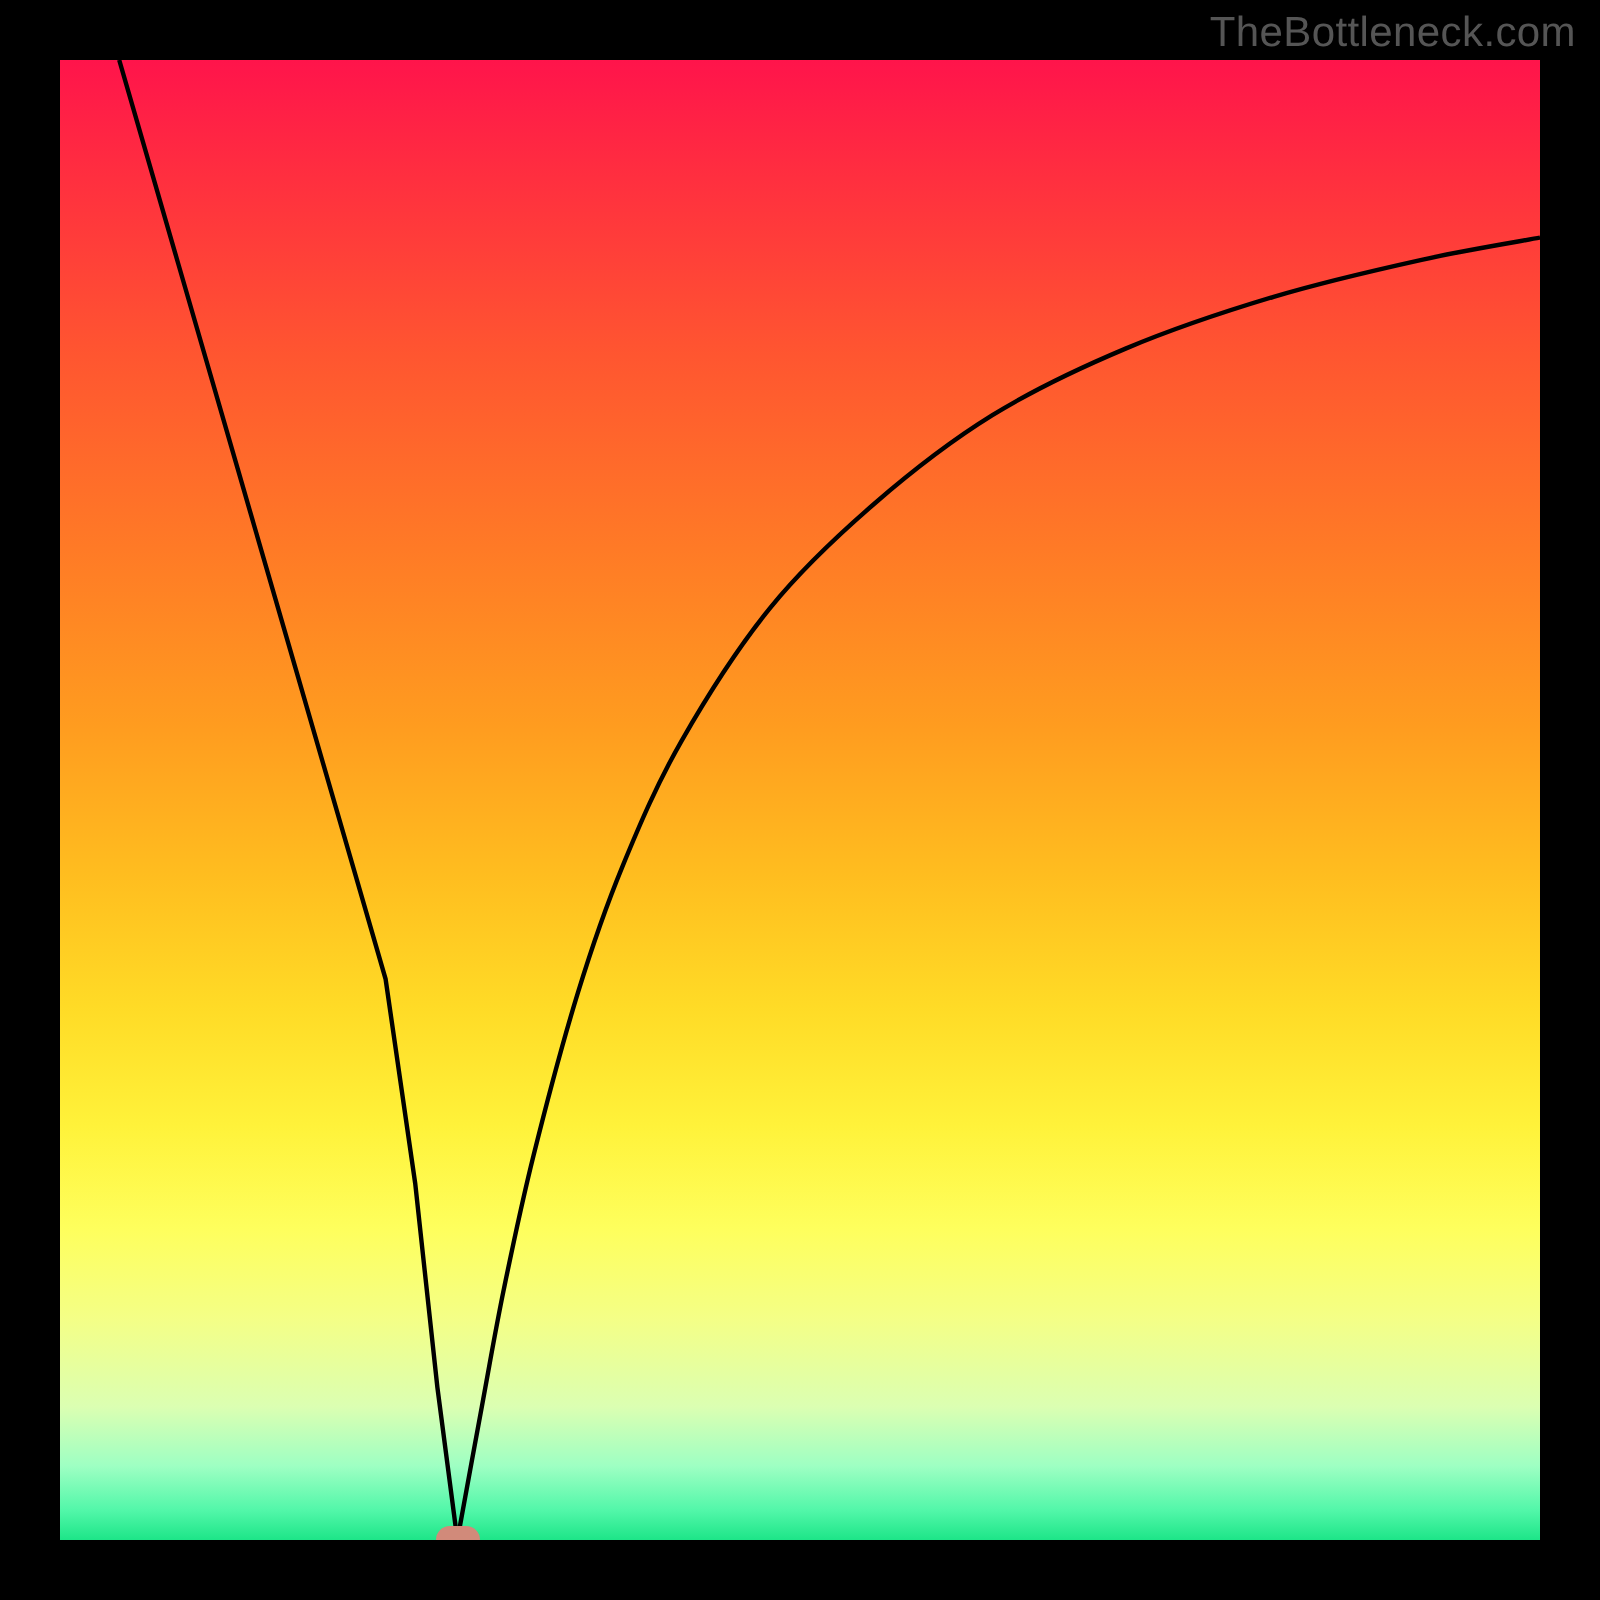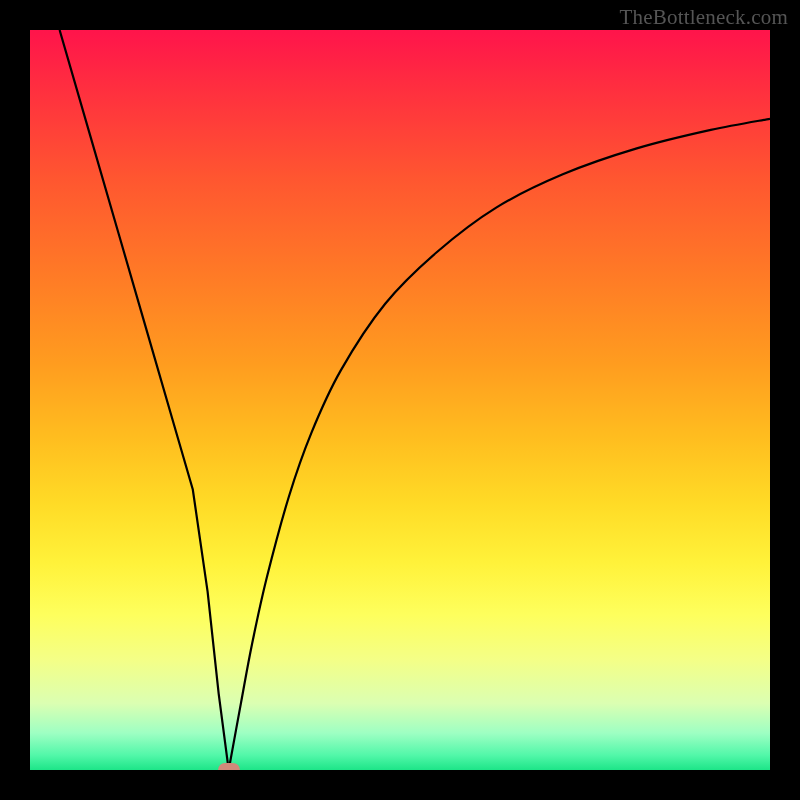--- a/index.html
+++ b/index.html
@@ -9,21 +9,20 @@
     height: 800px;
     overflow: hidden;
     background: #000;
     font-family: Arial, Helvetica, sans-serif;
   }
   .frame {
     position: relative;
     width: 800px;
     height: 800px;
     background: #000;
-    font-family: Liberation Serif, serif;
   }
   .watermark {
     position: absolute;
     top: 5px;
     right: 12px;
     color: #555;
     font-size: 21px;
     font-weight: 500;
     letter-spacing: 0.2px;
     z-index: 5;

